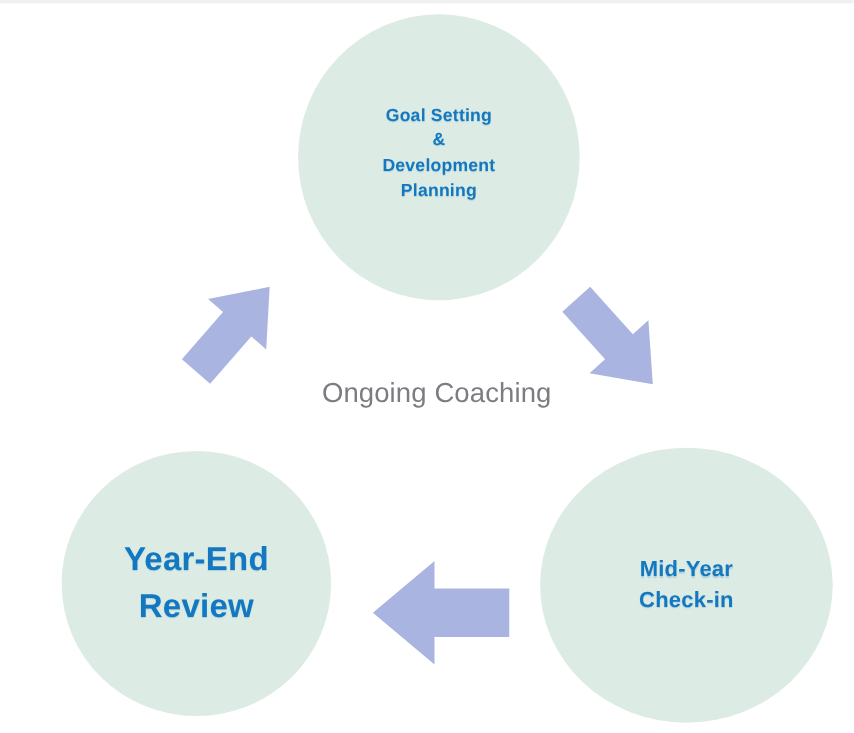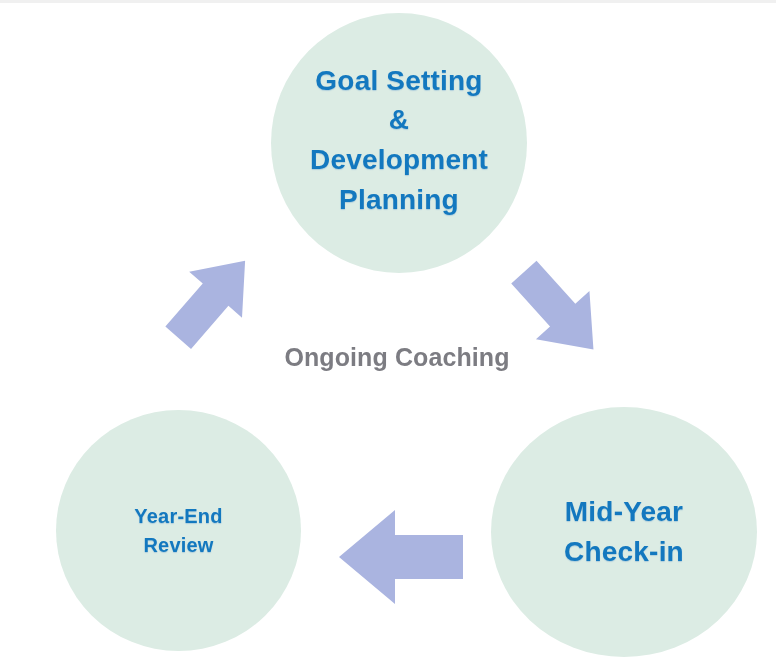--- a/index.html
+++ b/index.html
@@ -47,55 +47,55 @@
     white-space: pre-line;
   }
 
   #node-goal {
     left: 271px;
     top: 13px;
     width: 256px;
     height: 260px;
   }
   #node-goal .node-label {
-    font-size: 28px;
+    font-size: 16px;
     padding-bottom: 6px;
   }
 
   #node-midyear {
     left: 491px;
     top: 407px;
     width: 266px;
     height: 250px;
   }
   #node-midyear .node-label {
-    font-size: 28px;
+    font-size: 20px;
   }
 
   #node-yearend {
     left: 56px;
     top: 410px;
     width: 245px;
     height: 241px;
   }
   #node-yearend .node-label {
-    font-size: 20px;
+    font-size: 30px;
   }
 
   
   #center-text {
     position: absolute;
     left: 232px;
     top: 336px;
     width: 330px;
     text-align: center;
     color: #7c7c82;
     font-size: 25px;
     line-height: 1.72;
-    font-weight: bold;
+    font-weight: normal;
     letter-spacing: 0.1px;
   }
   #center-text .center-line {
     display: block;
     white-space: nowrap;
   }
 
   
   .arrow {
     position: absolute;

